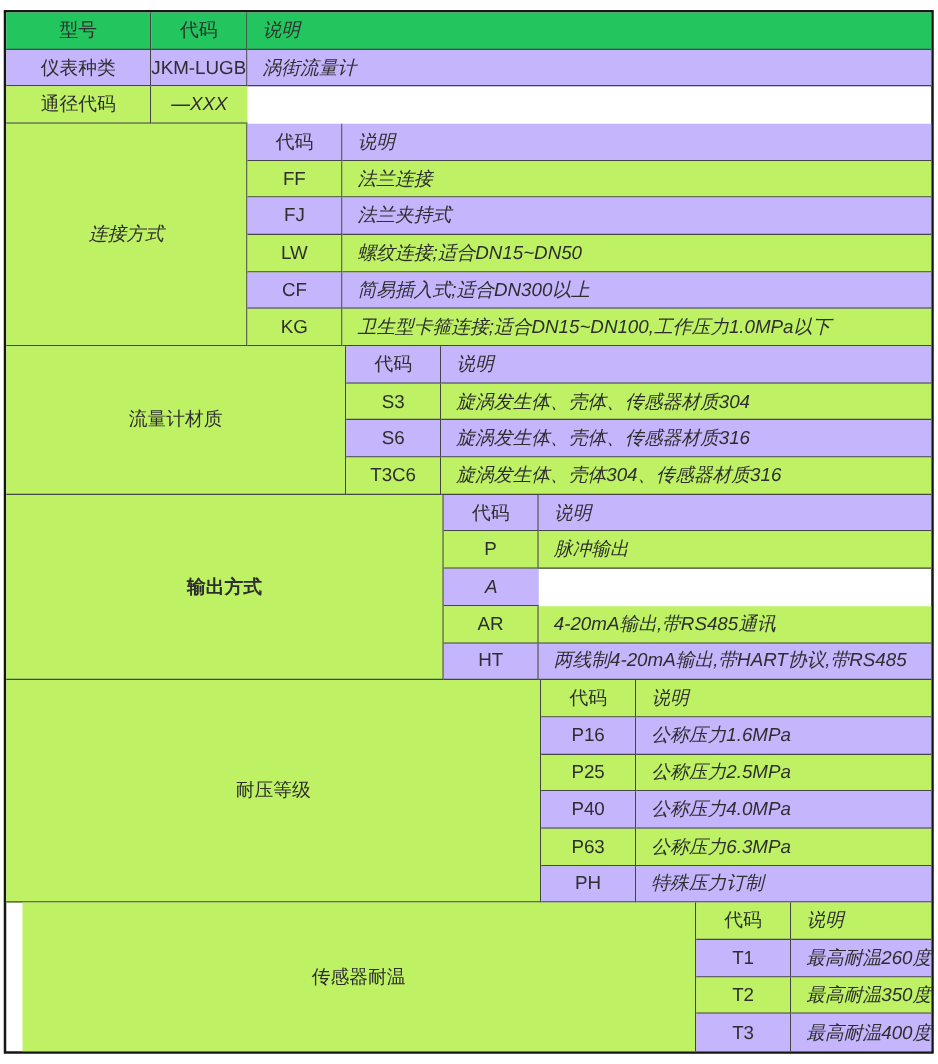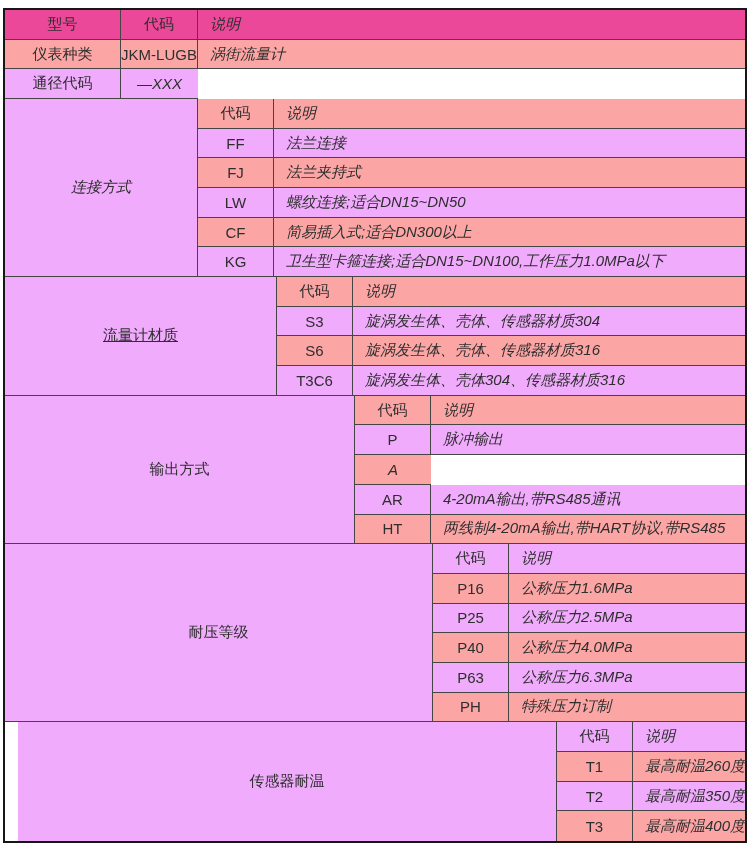--- a/index.html
+++ b/index.html
@@ -27,26 +27,26 @@
     border-bottom:1px solid #454545;
     display:flex; align-items:center;
     white-space:nowrap;
   }
   .r > .c:last-child { border-right:none;font-style:italic; }
   .center { justify-content:center; }
   .desc { flex:1 1 0; padding-left:12px; }
   
   .w1 { width:116px; } .w2 { width:77px; }
   .code { width:76px; }
-  .lab0 { width:193px;font-style:italic; } .lab1 { width:272px;text-decoration:underline; } .lab2 { width:350px; }
+  .lab0 { width:193px;font-style:italic; } .lab1 { width:272px; } .lab2 { width:350px;font-weight:bold; }
   .lab3 { width:428px; } .lab4 { width:572px;margin-left:13px; }
   
-  .bg-h { background:#ec4899; }
-  .bg-b { background:#fca5a5; }
-  .bg-w { background:#f0abfc; }
+  .bg-h { background:#22c55e; }
+  .bg-b { background:#c4b5fd; }
+  .bg-w { background:#bef264; }
   
   .sec:last-child > .c { border-bottom:none; }
   .sec:last-child .rows .r:last-child .c { border-bottom:none; }
 </style>
 </head>
 <body>
 
 <div class="tbl">
 
   <div class="r">

